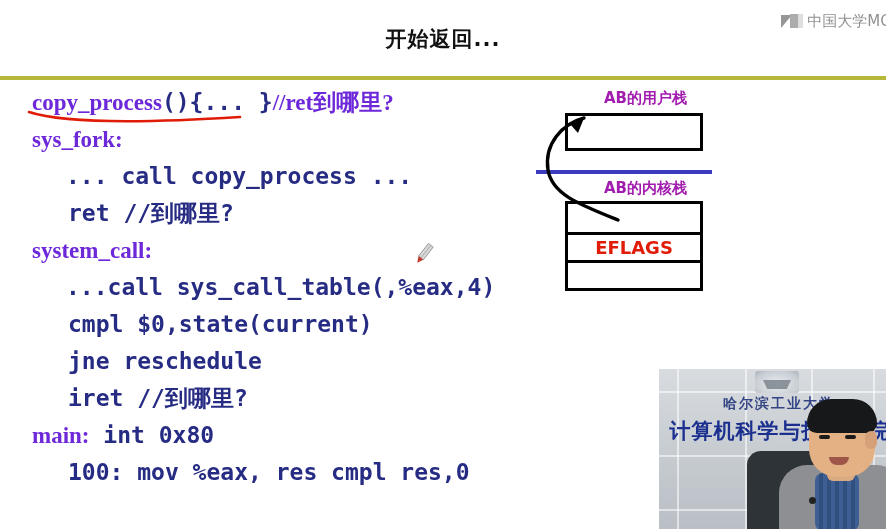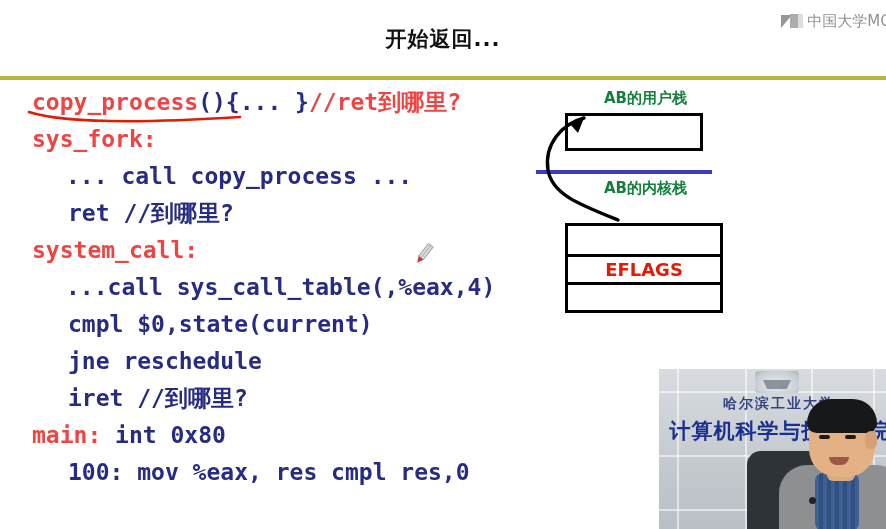--- a/index.html
+++ b/index.html
@@ -46,43 +46,43 @@
   }
 
   
   .code{
     position:absolute;left:32px;top:84px;width:620px;
     font-family:"DejaVu Sans Mono","Liberation Mono",monospace;
     font-size:23px;font-weight:700;line-height:37px;
     white-space:pre;
   }
   .code .line{height:37px;}
-  .red{color:#ef4444;}
+  .red{color:#6d28d9;font-family:Liberation Serif, serif;}
   .navy{color:#262b83;}
   .indent1{padding-left:34px;}
   .indent2{padding-left:36px;}
 
   
   .underline-svg{position:absolute;left:26px;top:108px;width:220px;height:18px;}
 
   
   .lbl{
     position:absolute;
     font-family:"DejaVu Sans",sans-serif;
-    font-size:15px;font-weight:700;color:#15803d;white-space:nowrap;
+    font-size:15px;font-weight:700;color:#a21caf;white-space:nowrap;
   }
   .lbl-user{left:604px;top:89px;}
   .lbl-kern{left:604px;top:179px;}
 
   .box{
     position:absolute;box-sizing:border-box;
     border:3px solid #000;background:#fff;
   }
   .ustack{left:565px;top:113px;width:138px;height:38px;}
-  .kstack{left:565px;top:201px;width:158px;height:90px;margin-top:22px;}
+  .kstack{left:565px;top:201px;width:138px;height:90px;}
   .kcell{
     position:absolute;left:0;width:100%;height:30px;box-sizing:border-box;
     display:flex;align-items:center;justify-content:center;
     font-family:"DejaVu Sans",sans-serif;font-size:18px;font-weight:700;color:#e01b06;
   }
   .kcell.c1{top:0;height:30px;}
   .kcell.c2{top:28px;height:31px;border-top:3px solid #000;border-bottom:3px solid #000;}
   .kcell.c3{top:58px;height:29px;}
 
   .blueline{

